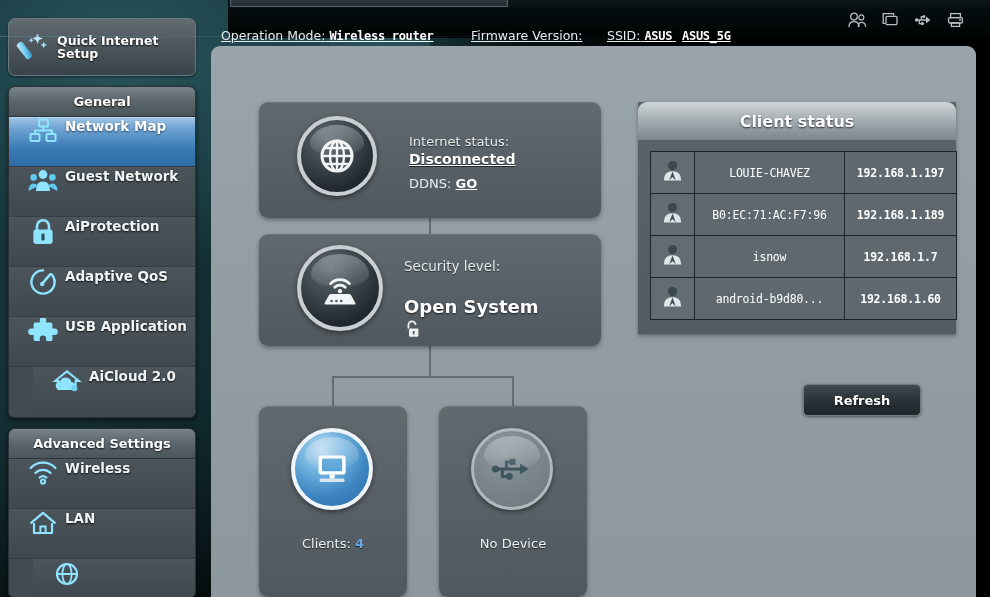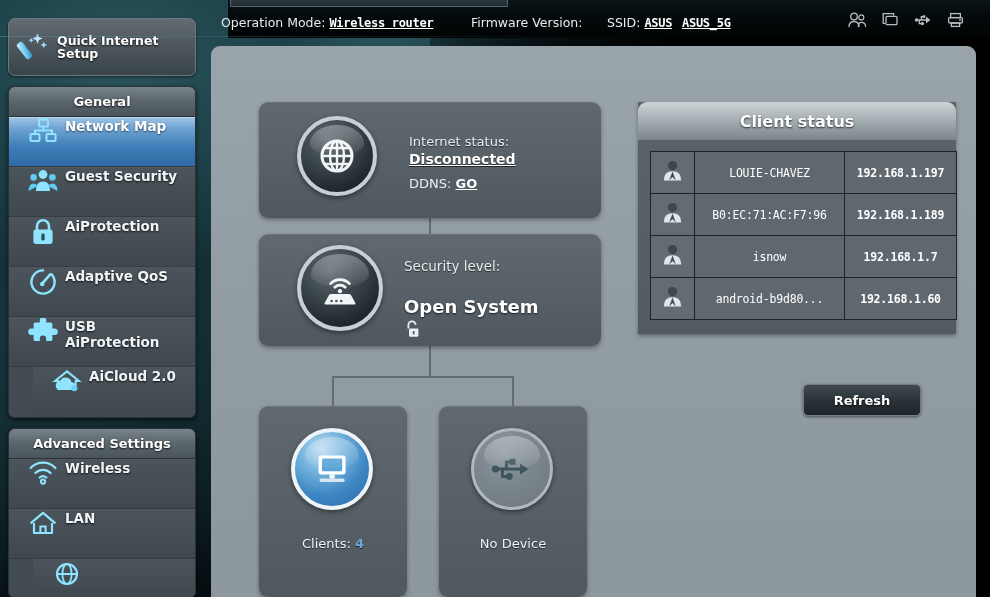--- a/index.html
+++ b/index.html
@@ -50,25 +50,26 @@
     border-radius: 5px 5px 0 0;
   }
   #topbar-hairline {
     position: absolute;
     left: 0; top: 36px; width: 990px; height: 1px;
     background: linear-gradient(90deg, rgba(90,150,160,0.45) 0%, rgba(40,70,78,0.25) 42%, rgba(0,0,0,0) 70%);
   }
 
   .tb-text {
     position: absolute;
-    top: 15px;
+    top: 28px;
     color: #e7ecef;
     font-size: 12.5px;
     white-space: nowrap;
     font-family: "DejaVu Sans", sans-serif;
+    text-decoration: underline;
   }
   .tb-val {
     font-family: "DejaVu Sans Mono", monospace;
     font-weight: bold;
     font-size: 12px;
     color: #ffffff;
     text-decoration: underline;
     letter-spacing: -0.3px;
   }
   #tb-opmode { left: 221px; }
@@ -389,21 +390,21 @@
       <span class="mi-icon">
         <svg width="30" height="26" viewBox="0 0 30 26">
           <circle cx="15" cy="6.5" r="4.4" fill="#8fe4ff"></circle>
           <path d="M8 23 Q8 13.6 15 13.6 Q22 13.6 22 23 Z" fill="#8fe4ff"></path>
           <circle cx="5.6" cy="9.4" r="3.3" fill="#5fcbf0"></circle>
           <path d="M0.6 23 Q0.6 15.4 5.6 15.4 Q8.6 15.4 9.8 18 Z" fill="#5fcbf0"></path>
           <circle cx="24.4" cy="9.4" r="3.3" fill="#5fcbf0"></circle>
           <path d="M29.4 23 Q29.4 15.4 24.4 15.4 Q21.4 15.4 20.2 18 Z" fill="#5fcbf0"></path>
         </svg>
       </span>
-      <span class="mi-label">Guest Security</span>
+      <span class="mi-label">Guest Network</span>
     </div>
 
     <div class="menu-item">
       <span class="mi-icon">
         <svg width="26" height="28" viewBox="0 0 26 28">
           <path d="M7 12 V8.2 a6 6 0 0 1 12 0 V12" fill="none" stroke="#8fe4ff" stroke-width="2.6"></path>
           <rect x="3.4" y="11.6" width="19.2" height="14.4" rx="2.4" fill="#8fe4ff"></rect>
           <rect x="11.4" y="15.6" width="3.2" height="7" rx="1.4" fill="#2f4a58"></rect>
         </svg>
       </span>
@@ -420,21 +421,21 @@
       </span>
       <span class="mi-label">Adaptive QoS</span>
     </div>
 
     <div class="menu-item">
       <span class="mi-icon">
         <svg width="30" height="28" viewBox="0 0 30 28">
           <path d="M11.8 2.4 a3.2 3.2 0 0 1 6.4 0 v2.2 h4.6 a1.6 1.6 0 0 1 1.6 1.6 v4.4 h2.2 a3.2 3.2 0 0 1 0 6.4 h-2.2 v4.4 a1.6 1.6 0 0 1 -1.6 1.6 h-4.6 v-2.4 a3.2 3.2 0 0 0 -6.4 0 v2.4 H7.2 a1.6 1.6 0 0 1 -1.6 -1.6 v-4.4 H3.4 a3.2 3.2 0 0 1 0 -6.4 h2.2 V6.2 A1.6 1.6 0 0 1 7.2 4.6 h4.6 Z" fill="#8fe4ff"></path>
         </svg>
       </span>
-      <span class="mi-label">USB AiProtection</span>
+      <span class="mi-label">USB Application</span>
     </div>
 
     <div class="menu-item">
       <span class="mi-icon">
         <svg width="30" height="26" viewBox="0 0 30 26">
           <path d="M3 13 L15 3.4 L27 13 L23.6 13 L23.6 21 L6.4 21 L6.4 13 Z" fill="none" stroke="#8fe4ff" stroke-width="2"></path>
           <path d="M7.4 22 a4.6 4.6 0 0 1 0.8 -9.1 a6 6 0 0 1 11.2 1 a3.8 3.8 0 0 1 -0.6 8.1 Z" fill="#8fe4ff"></path>
           <circle cx="22.4" cy="20.2" r="3" fill="#6fd0f2"></circle>
         </svg>
       </span>

